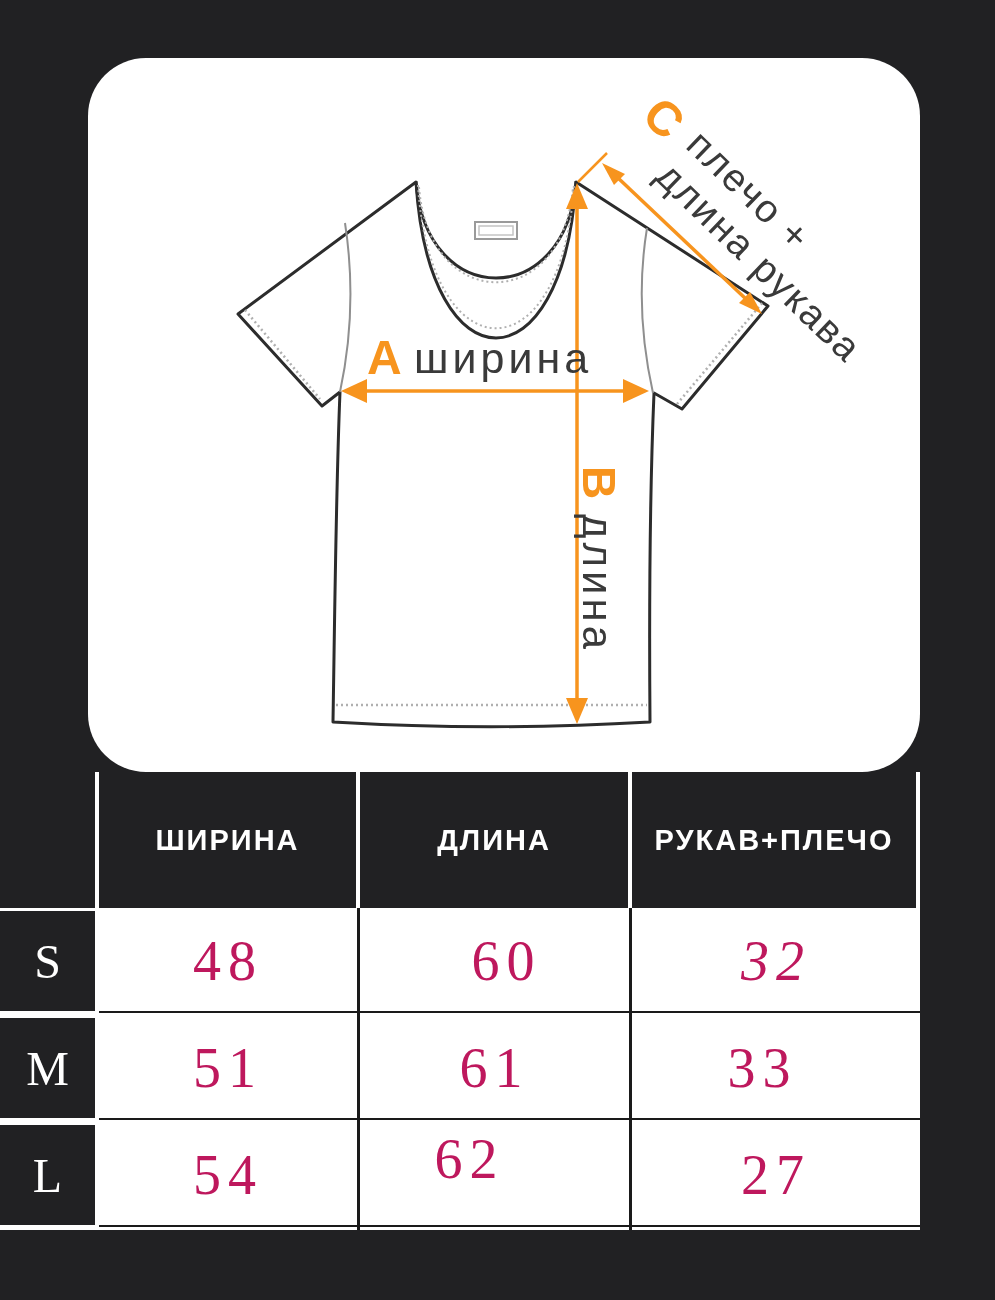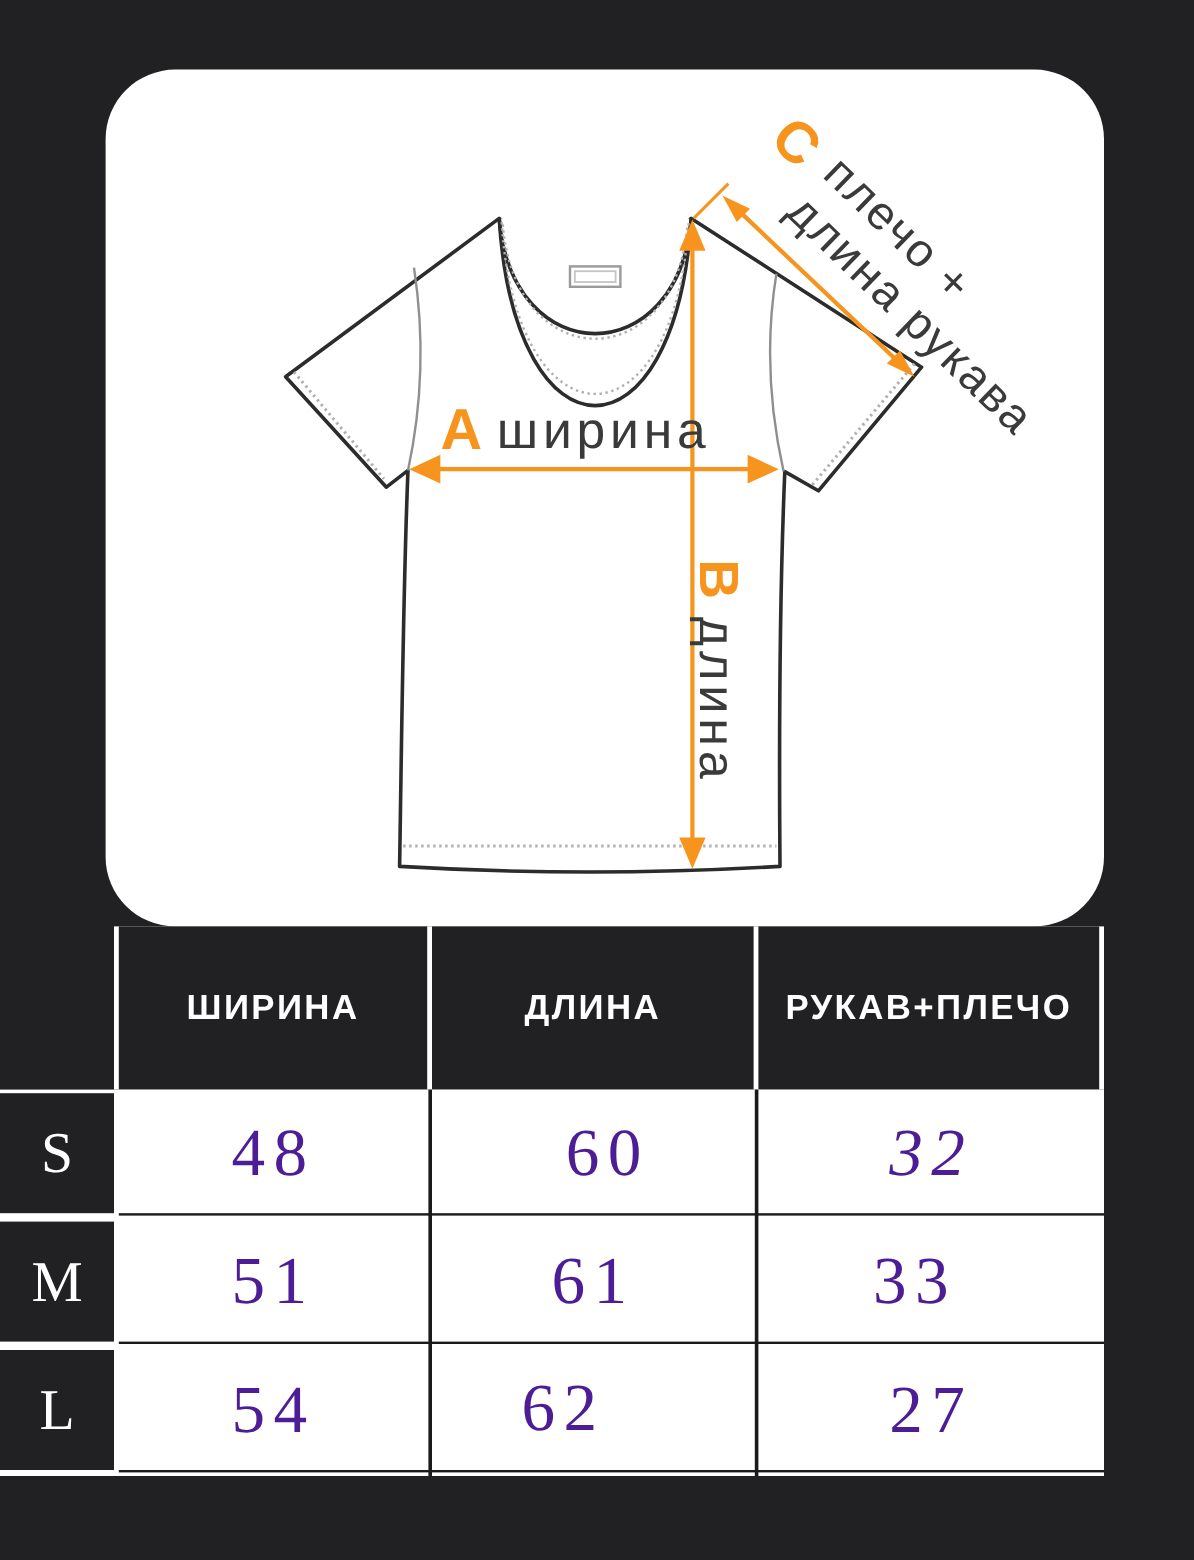--- a/index.html
+++ b/index.html
@@ -17,21 +17,21 @@
          display:flex;gap:4px;padding:0 4px;box-sizing:border-box;}
   .th{background:#212123;color:#ffffff;display:flex;align-items:center;justify-content:center;
       font-weight:bold;font-size:29px;letter-spacing:2px;}
   .th.c1{width:257px;} .th.c2{width:268px;} .th.c3{width:284px;}
 
   
   .tbody{position:absolute;left:0;top:908px;width:920px;height:322px;background:#ffffff;}
   .size-cell{position:absolute;left:0;width:95px;height:100px;background:#212123;color:#ffffff;
              font-family:"Liberation Serif",serif;font-size:48px;display:flex;align-items:center;
              justify-content:center;}
-  .val-cell{position:absolute;height:100px;line-height:100px;text-align:center;color:#4c1d95;
+  .val-cell{position:absolute;height:100px;line-height:100px;text-align:center;color:#be185d;
             font-family:"Liberation Serif",serif;font-size:56px;letter-spacing:7px;}
   .hline{position:absolute;left:99px;width:821px;height:2px;background:#1a1a1a;}
   .vline{position:absolute;top:0;width:3px;height:322px;background:#1a1a1a;}
 </style>
 </head>
 <body>
 
 <div class="page">
 
   <div class="card">
@@ -109,18 +109,18 @@
     <div class="hline" style="top:103px;"></div>
 
     <div class="size-cell" style="top:110px;">M</div>
     <div class="val-cell" style="top:110px;left:99px;width:258px;font-family:Liberation Serif, serif;">51</div>
     <div class="val-cell" style="top:110px;left:360px;width:269px;">61</div>
     <div class="val-cell" style="top:110px;left:632px;width:261px;">33</div>
     <div class="hline" style="top:210px;"></div>
 
     <div class="size-cell" style="top:217px;">L</div>
     <div class="val-cell" style="top:217px;left:99px;width:258px;">54</div>
-    <div class="val-cell" style="top:216px;left:360px;width:219px;">62</div>
+    <div class="val-cell" style="top:201px;left:360px;width:219px;">62</div>
     <div class="val-cell" style="top:217px;left:632px;width:288px;">27</div>
     <div class="hline" style="top:317px;"></div>
   </div>
 
 </div>
 
 </body></html>

